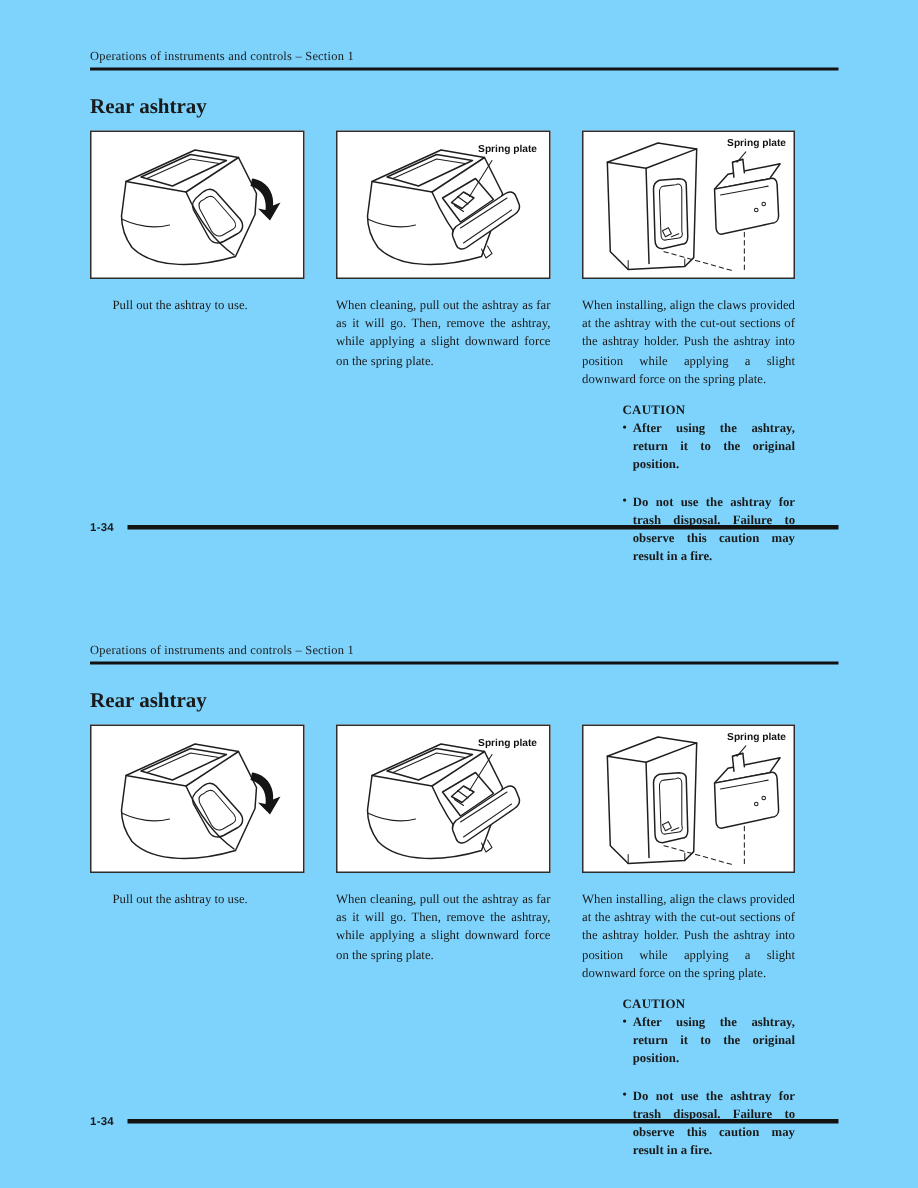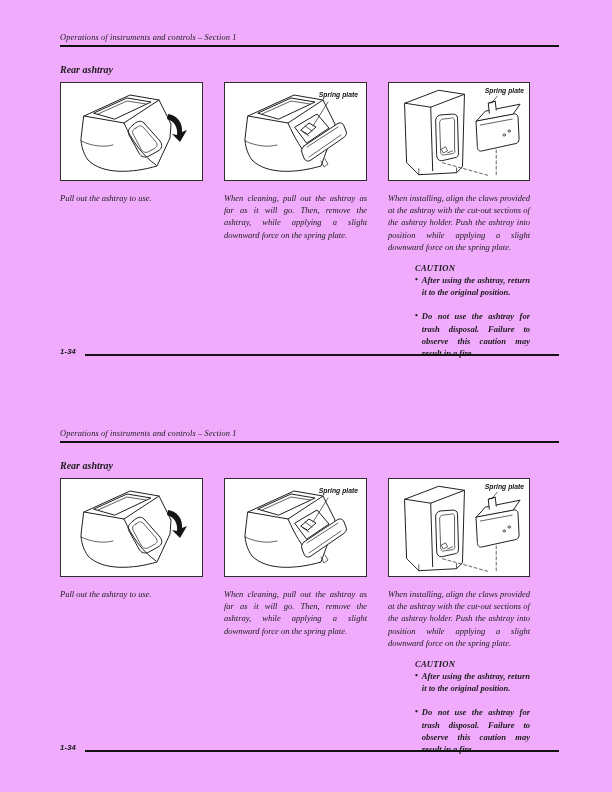--- a/index.html
+++ b/index.html
@@ -2,58 +2,58 @@
 <html><head>
 <meta charset="utf-8">
 <style>
   html,body{margin:0;padding:0;}
   body{
     width:612px;height:792px;overflow:hidden;background:#ffffff;
     font-family:"Liberation Serif", serif;color:#1a1a1a;
   }
   .half{
     position:relative;height:396px;box-sizing:border-box;
-    padding:33px 53px 0 60px;overflow:hidden;background:#f0abfc;font-style:italic;
+    padding:33px 53px 0 60px;overflow:hidden;background:#7dd3fc;
   }
   .header{border-bottom:2.6px solid #121212;padding-bottom:3px;}
   .header-text{font-size:8.3px;letter-spacing:.15px;}
-  .section-title{font-size:10px;font-weight:bold;margin:17px 0 7px 0;}
+  .section-title{font-size:14px;font-weight:bold;margin:17px 0 7px 0;}
   .figures{display:flex;gap:21px;}
   .figbox{
     position:relative;margin:0;box-sizing:border-box;
     height:99px;border:1px solid #2d2d2d;background:#fff;flex:none;
   }
   .figbox.w1,.figbox.w2{width:143px;}
   .figbox.w3{width:142px;}
   .figbox svg{display:block;width:100%;height:100%;}
   .fig-label{
     position:absolute;font-family:"Liberation Sans", sans-serif;
     font-size:6.8px;font-weight:bold;color:#111;white-space:nowrap;
   }
   .fig-label.pos2{top:8px;right:8px;}
   .fig-label.pos3{top:4px;right:5px;}
   .captions{display:flex;gap:21px;margin-top:11px;align-items:flex-start;}
   .col1,.col2{width:143px;flex:none;}
   .col3{width:142px;flex:none;}
   .caption{
     margin:0;font-size:8.5px;line-height:12.2px;text-align:justify;
   }
-  .caption.single{text-align:left;}
+  .caption.single{text-align:left;margin-left:15px;}
   .caution{margin-top:10px;margin-left:27px;}
   .caution-title{font-size:8.6px;font-weight:bold;letter-spacing:.2px;}
   .caution-item{
     display:flex;gap:4px;margin-top:1px;font-size:8.5px;font-weight:bold;
     line-height:12.2px;
   }
   .caution-item + .caution-item{margin-top:12px;}
   .caution-item .bullet{flex:none;font-size:8px;line-height:12.2px;}
   .caution-item .ctext{text-align:justify;}
   .footer{
     position:absolute;left:60px;right:53px;top:347px;
-    display:flex;align-items:flex-end;
+    display:flex;align-items:center;
   }
   .page-num{
     font-family:"Liberation Sans", sans-serif;font-weight:bold;
     font-size:7.6px;margin-right:9px;letter-spacing:.2px;
   }
   .footer-rule{flex:1;height:2.3px;background:#131313;}
   .ink{stroke:#1f1f1f;fill:none;stroke-width:1;stroke-linejoin:round;stroke-linecap:round;}
   .thin{stroke-width:.7;}
 </style>
 </head>

